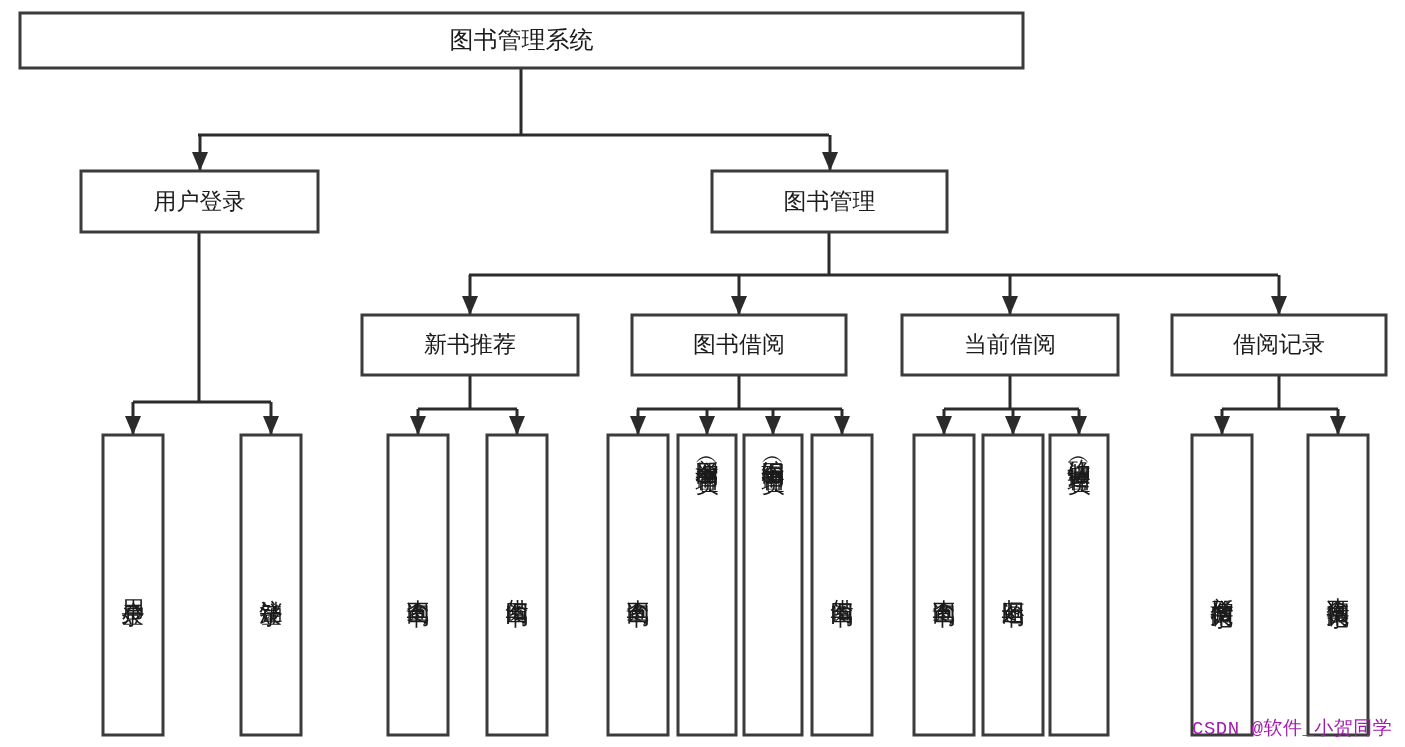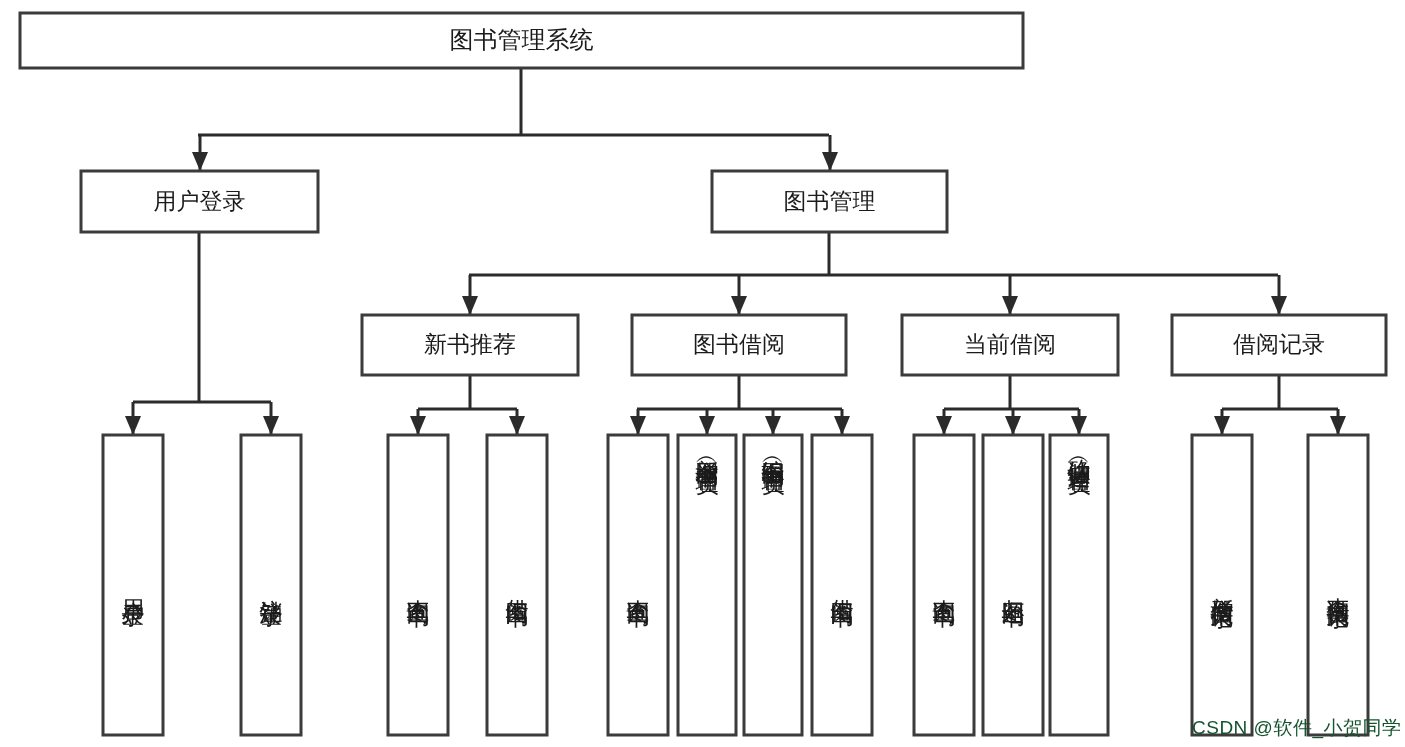--- a/index.html
+++ b/index.html
@@ -74,23 +74,23 @@
     letter-spacing: 2px;
     text-align: center;
     white-space: nowrap;
     pointer-events: none;
     display: flex;
     align-items: center;
     justify-content: flex-start;
   }
   .watermark {
     position: absolute;
-    font-family: Liberation Sans, sans-serif;
+    font-family: Liberation Mono, monospace;
     font-size: 19px;
-    color: #14532d;
+    color: #a21caf;
     white-space: nowrap;
     letter-spacing: 0.5px;
     text-align: center;
   }
 </style>
 </head>
 <body>
 
 <div id="diagram-root">
 

